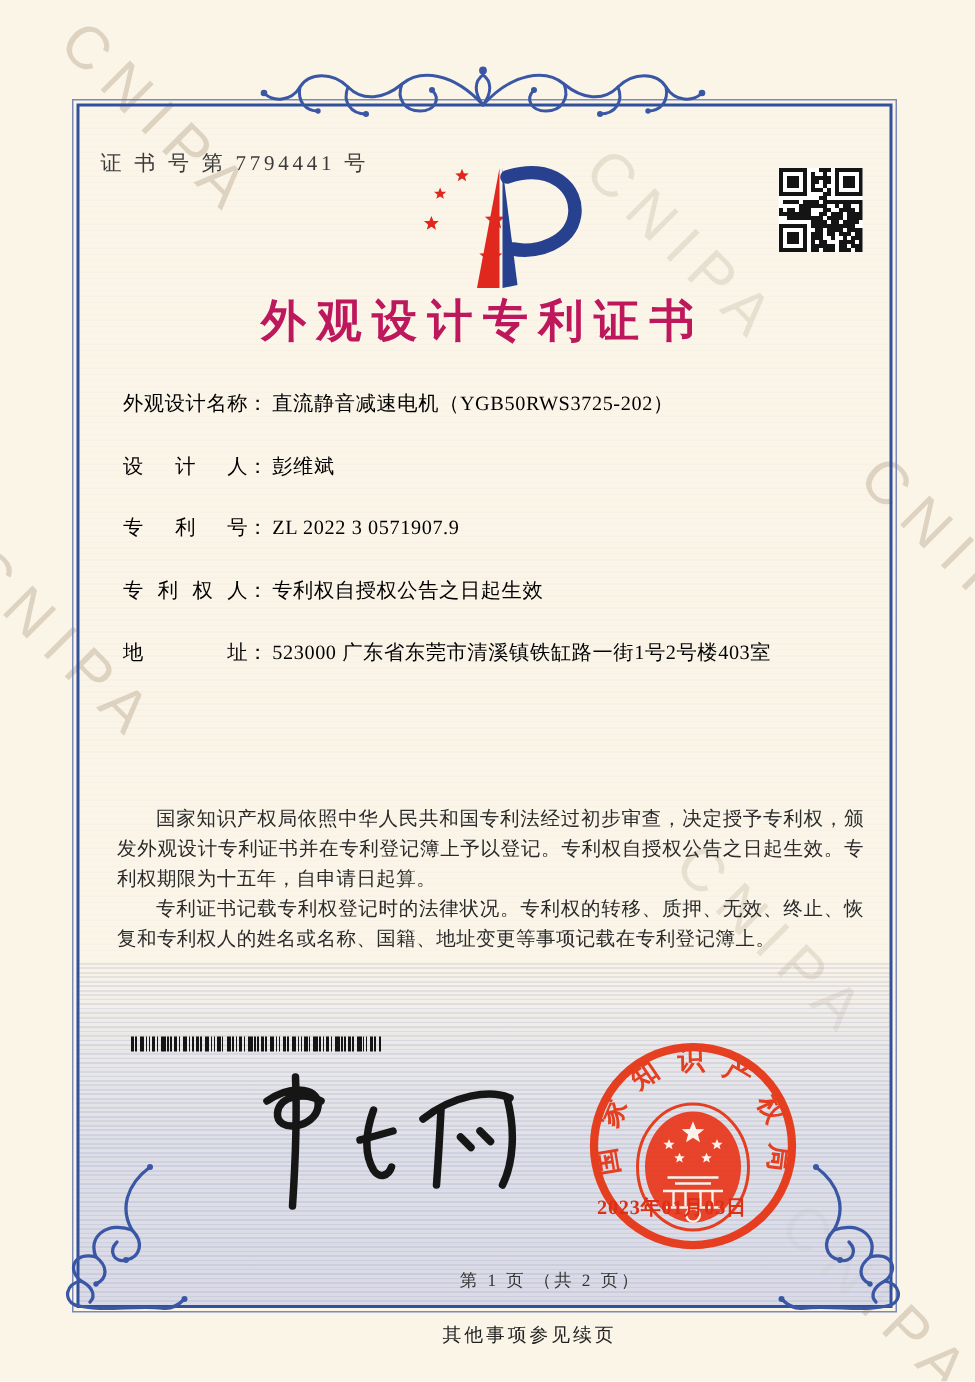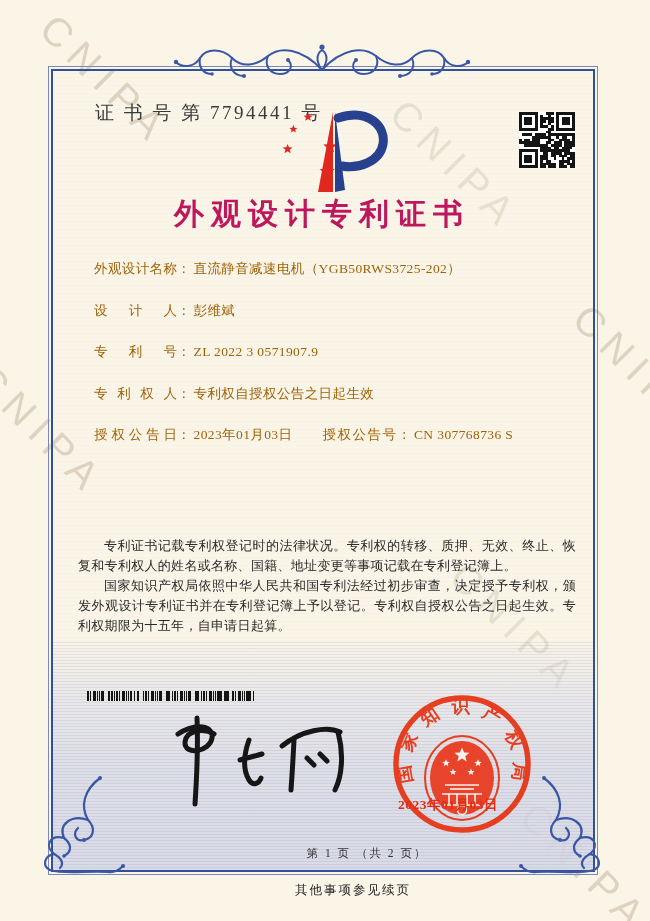--- a/index.html
+++ b/index.html
@@ -19,28 +19,28 @@
   .lower-band{position:absolute;left:51px;top:640px;width:542px;height:231px;
       background:
         repeating-linear-gradient(0deg, rgba(125,135,175,.16) 0 1px, transparent 1px 3px),
         linear-gradient(180deg, rgba(226,227,237,0) 0%, rgba(221,223,234,.55) 25%, rgba(216,218,231,.8) 55%, rgba(214,216,230,.9) 100%);}
 
   .orn{position:absolute;color:#3a57a5;}
   .orn svg{display:block;}
   .orn-right{transform:scaleX(-1);}
 
   
-  .cert-no{position:absolute;left:95px;top:100px;font-size:19px;letter-spacing:2.5px;color:#3a3a3a;}
+  .cert-no{position:absolute;left:67px;top:100px;font-size:14px;letter-spacing:2.5px;color:#3a3a3a;}
   .logo{position:absolute;left:272px;top:108px;width:125px;height:86px;}
   .qr{position:absolute;left:519px;top:112px;width:56px;height:56px;background:#fff;}
   .title{position:absolute;left:48px;top:194px;width:548px;text-align:center;
       font-size:30px;font-weight:700;letter-spacing:7px;color:#be185d;}
 
   
-  .fields{position:absolute;left:94px;top:260px;width:486px;font-size:13.5px;color:#a16207;}
+  .fields{position:absolute;left:82px;top:260px;width:486px;font-size:13.5px;color:#000000;}
   .frow{height:20px;margin-bottom:21.5px;white-space:nowrap;}
   .flabel{display:inline-block;width:83px;text-align:justify;text-align-last:justify;vertical-align:bottom;}
   .fvalue{margin-left:3px;letter-spacing:.4px;}
   .grant{display:flex;}
   .gpair2{margin-left:30px;}
   .gpair2 .glabel2{letter-spacing:1.5px;}
 
   
   .paras{position:absolute;left:78px;top:536px;width:498px;color:#2a2a2a;}
   .paras p{margin:0;text-indent:2em;font-size:13px;line-height:20px;text-align:justify;letter-spacing:.3px;}
@@ -346,33 +346,28 @@
     </div>
     <div class="frow">
       <span class="flabel">设计人</span><span>：</span><span class="fvalue">彭维斌</span>
     </div>
     <div class="frow">
       <span class="flabel">专利号</span><span>：</span><span class="fvalue">ZL 2022 3 0571907.9</span>
     </div>
     <div class="frow">
       <span class="flabel">专利权人</span><span>：</span><span class="fvalue">专利权自授权公告之日起生效</span>
     </div>
-    <div class="frow grant">
-      <span>
-        <span class="flabel">授权公告日</span><span>：</span><span class="fvalue">2023年01月03日</span>
-      </span>
-      <span class="gpair2">
-        <span class="glabel2">授权公告号</span><span>：</span><span class="fvalue">CN 307768736 S</span>
-      </span>
+    <div class="frow">
+      <span class="flabel">地址</span><span>：</span><span class="fvalue">523000 广东省东莞市清溪镇铁缸路一街1号2号楼403室</span>
     </div>
   </div>
 
   <div class="paras">
+    <p>国家知识产权局依照中华人民共和国专利法经过初步审查，决定授予专利权，颁发外观设计专利证书并在专利登记簿上予以登记。专利权自授权公告之日起生效。专利权期限为十五年，自申请日起算。</p>
     <p>专利证书记载专利权登记时的法律状况。专利权的转移、质押、无效、终止、恢复和专利权人的姓名或名称、国籍、地址变更等事项记载在专利登记簿上。</p>
-    <p>国家知识产权局依照中华人民共和国专利法经过初步审查，决定授予专利权，颁发外观设计专利证书并在专利登记簿上予以登记。专利权自授权公告之日起生效。专利权期限为十五年，自申请日起算。</p>
   </div>
 
   <div class="barcode"></div>
 
 
   <div class="signature">
     <svg width="210" height="100" viewBox="0 0 210 100" fill="none" stroke="#161616" stroke-width="5" stroke-linecap="round" stroke-linejoin="round">
       <path d="M26,22 C44,10 62,14 60,26 C58,40 32,44 33,30 C34,18 52,16 62,22"></path>
       <path d="M45,6 C46,30 45,62 43,92"></path>
       <path d="M97,28 C92,42 90,56 97,68 C101,74 107,72 109,66"></path>

